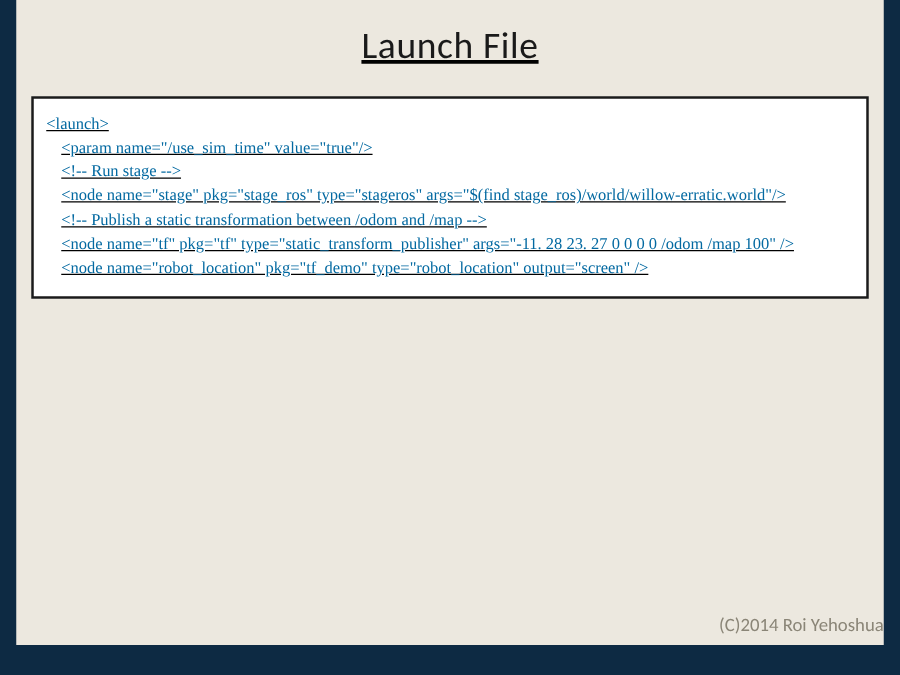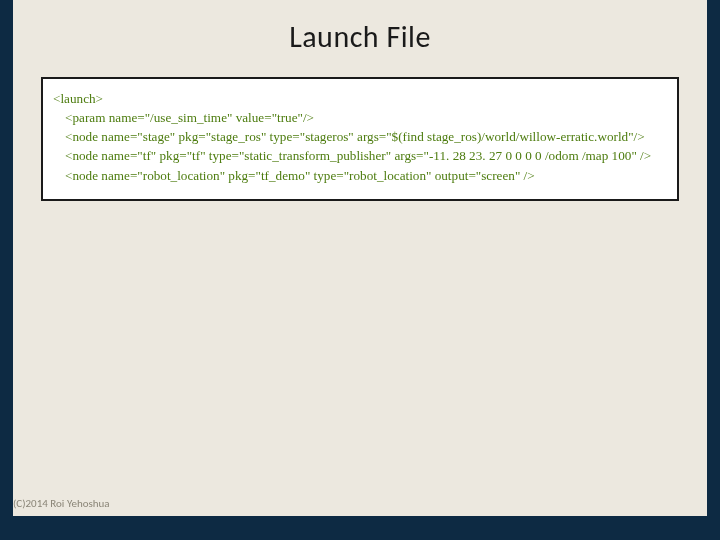--- a/index.html
+++ b/index.html
@@ -10,65 +10,68 @@
     display: flex;
     align-items: flex-start;
     justify-content: center;
   }
   .slide {
     width: 694px;
     height: 516px;
     margin-top: 0;
     background: #ece8df;
     position: relative;
+    text-decoration: underline;
   }
   .title {
     font-size: 30px;
     font-weight: 400;
     color: #1a1a1a;
     text-align: center;
     padding-top: 18px;
     padding-bottom: 22px;
     letter-spacing: 0.5px;
   }
   .code-box {
-    margin: 0 28px;
+    margin: 0 12px;
     border: 2px solid #1a1a1a;
     background: #ffffff;
     padding: 10px 10px 14px 10px;
     font-family: "Times New Roman", Times, serif;
     font-size: 13.2px;
     line-height: 1.45;
-    color: #4d7c0f;
+    color: #0369a1;
   }
   .code-box p { margin: 0; }
   .blk { margin-top: 14px; }
   .ind { padding-left: 12px; }
   .footer {
     position: absolute;
     bottom: 6px;
     left: 0;
     right: 0;
-    text-align: left;
-    font-size: 11px;
+    text-align: right;
+    font-size: 15px;
     color: #8a8577;
   }
 </style>
 </head>
 <body>
 
 <div class="slide">
   <div class="title">Launch File</div>
 
   <div class="code-box">
     <p>&lt;launch&gt;</p>
     <p class="ind">&lt;param name="/use_sim_time" value="true"/&gt;</p>
 
+    <p class="ind blk">&lt;!-- Run stage --&gt;</p>
     <p class="ind">&lt;node name="stage" pkg="stage_ros" type="stageros" args="$(find stage_ros)/world/willow-erratic.world"/&gt;</p>
 
+    <p class="ind blk">&lt;!-- Publish a static transformation between /odom and /map --&gt;</p>
     <p class="ind">&lt;node name="tf" pkg="tf" type="static_transform_publisher" args="-11. 28 23. 27 0 0 0 0 /odom /map 100" /&gt;</p>
 
     <p class="ind">&lt;node name="robot_location" pkg="tf_demo" type="robot_location" output="screen" /&gt;</p>
 
   </div>
 
   <div class="footer">(C)2014 Roi Yehoshua</div>
 </div>
 
 </body></html>

